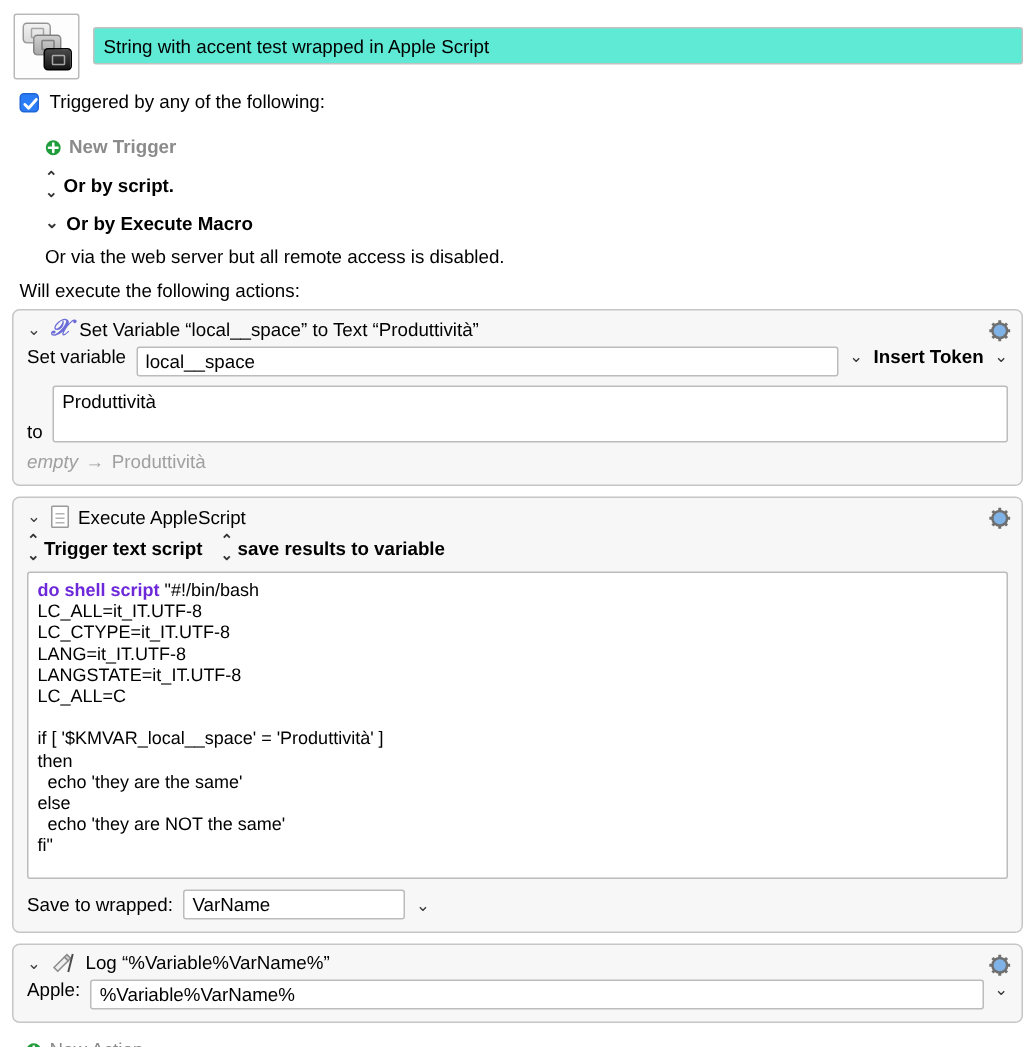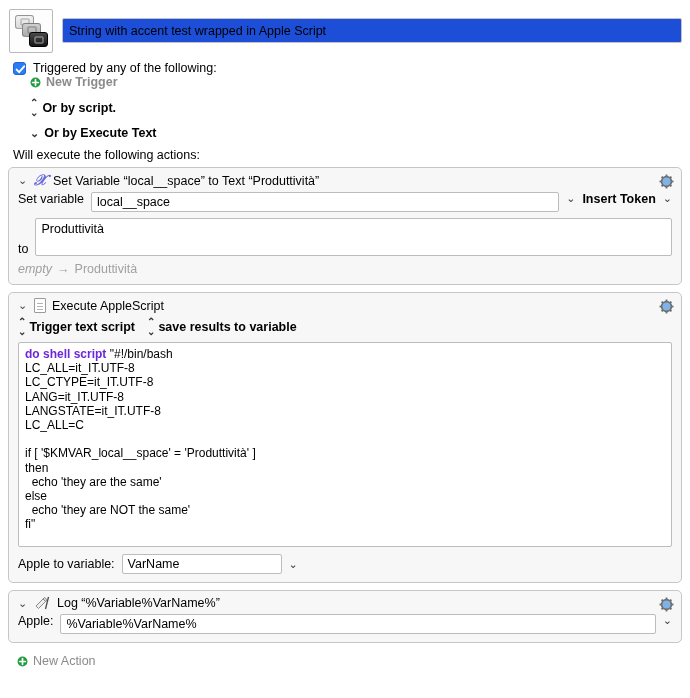--- a/index.html
+++ b/index.html
@@ -55,32 +55,32 @@
   .k3 { left: 19px; top: 22px; width: 19px; height: 15px;
         background: linear-gradient(#4a4a4a,#151515);
         border-color: #000; }
   .k3::after { border-color: rgba(210,210,210,.75); }
 
   .title-field {
     flex: 1 1 auto;
     height: 25px;
     border: 1px solid #c2c2c2;
     border-radius: 2px;
-    background: #1d4ed8;
+    background: #5eead4;
     display: flex;
     align-items: center;
     padding: 0 6px;
     font-size: 12.5px;
     margin-top: 9px;
   }
 
   
   .trigger-block { padding: 8px 0 0 13px; }
 
-  .chk-row { display: flex; align-items: center; gap: 7px; margin-bottom: 0; }
+  .chk-row { display: flex; align-items: center; gap: 7px; margin-bottom: 16px; }
   .checkbox {
     width: 13px; height: 13px;
     border-radius: 3px;
     background: #2a7cf7;
     position: relative;
     flex: 0 0 auto;
     border: 1px solid #1f66d4;
   }
   .checkbox svg { position: absolute; left: 1px; top: 1px; }
 
@@ -207,21 +207,21 @@
   .code {
     font-family: "Liberation Sans", sans-serif;
     font-size: 12px;
     line-height: 14.2px;
     white-space: pre-wrap;
     word-break: break-word;
   }
   .kw { color: #6d28d9; font-weight: bold; }
 
   .save-row { display: flex; align-items: center; gap: 7px; padding: 0 9px 0 9px; }
-  .save-field { width: 160px; }
+  .save-field { width: 148px; }
 
   .new-action-row { display: flex; align-items: center; gap: 5px; padding: 4px 0 0 17px; }
 </style>
 </head>
 <body>
 
 <div class="page">
 
   <div class="header-row">
     <div class="macro-icon-well">
@@ -253,23 +253,24 @@
       <span class="dim-link">New Trigger</span>
     </div>
 
     <div class="popup-row bold">
       <span class="updown">⌃<br>⌄</span>
       <span>Or by script.</span>
     </div>
 
     <div class="popup-row bold">
       <span class="chev-only">⌄</span>
-      <span>Or by Execute Text</span>
-    </div>
-
+      <span>Or by Execute Macro</span>
+    </div>
+
+    <div class="plain-line">Or via the web server but all remote access is disabled.</div>
   </div>
 
   <div class="will-exec">Will execute the following actions:</div>
 
   <div class="actions">
 
     <div class="action">
       <div class="action-head">
         <span class="disclosure">⌄</span>
         <span class="icon-x">𝒳</span>
@@ -362,21 +363,21 @@
 
 if [ '$KMVAR_local__space' = 'Produttività' ]
 then
   echo 'they are the same'
 else
   echo 'they are NOT the same'
 fi"</span></div>
       </div>
 
       <div class="save-row">
-        <span class="field-label">Apple to variable:</span>
+        <span class="field-label">Save to wrapped:</span>
         <span class="text-field save-field">
           <span>VarName</span>
         </span>
         <span class="menu-chev">⌄</span>
       </div>
       <div style="height:8px"></div>
     </div>
 
     <div class="action">
       <div class="action-head">

